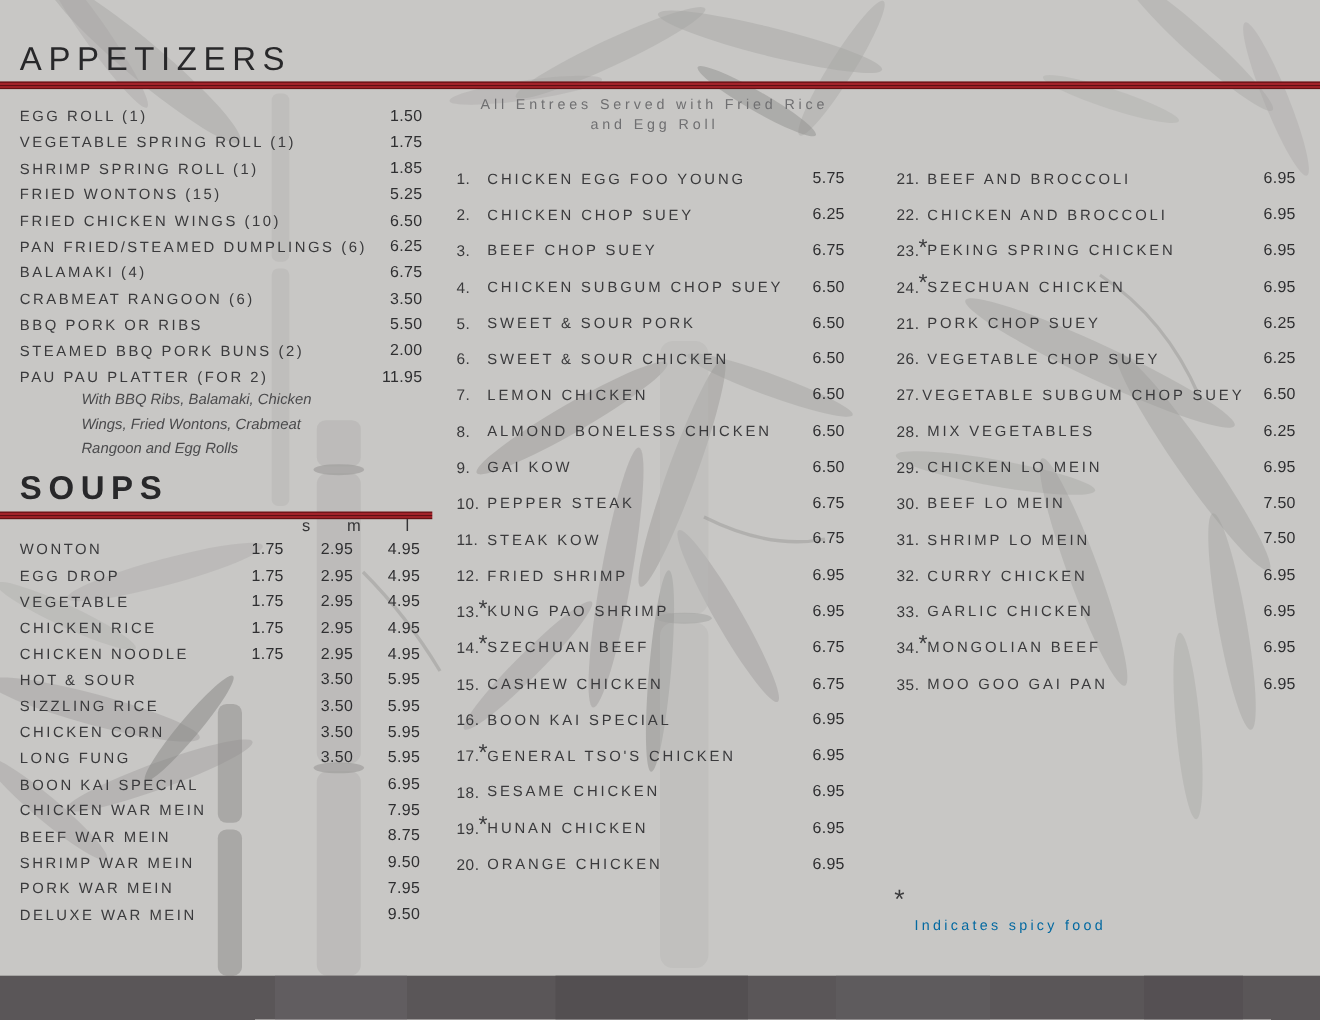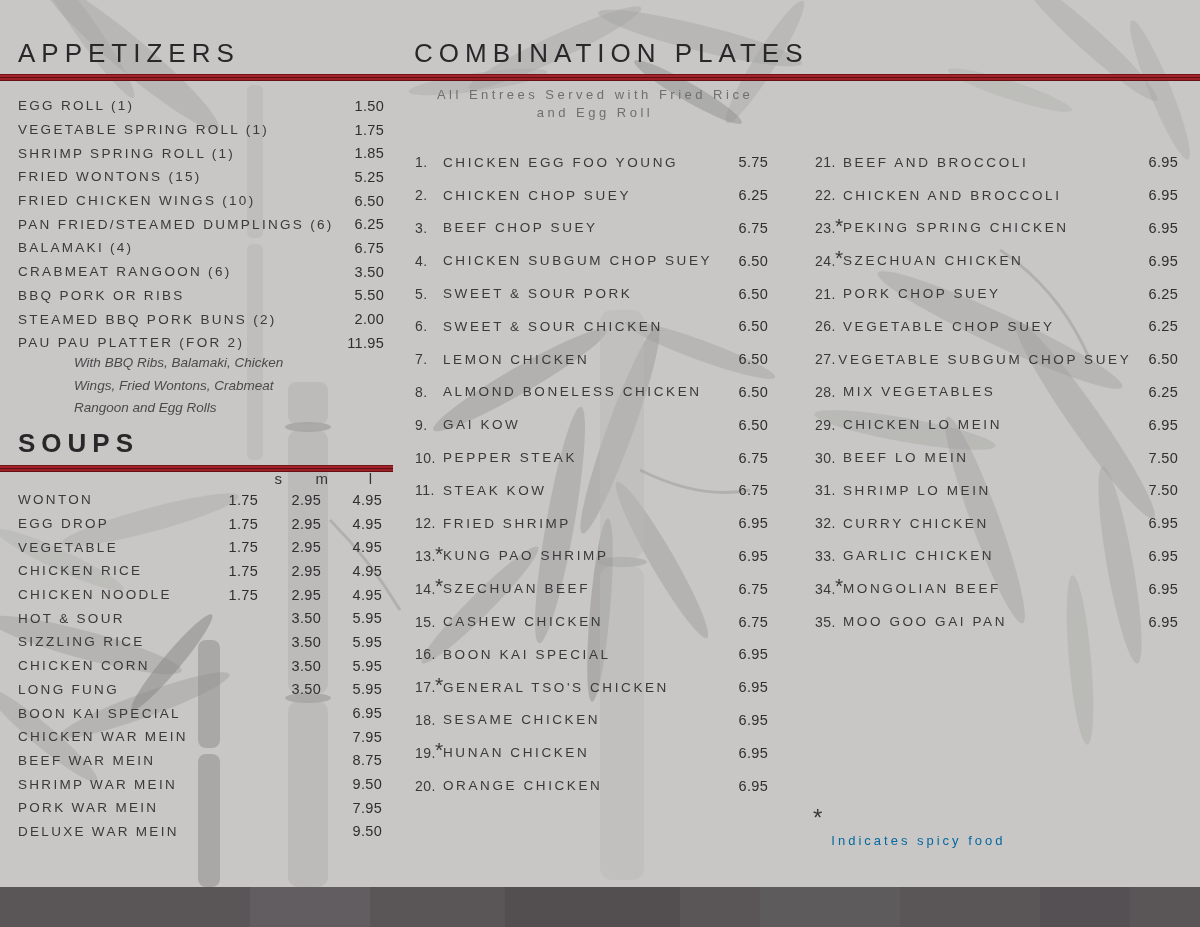--- a/index.html
+++ b/index.html
@@ -10,21 +10,21 @@
     color:#39393b;
   }
   .art{position:absolute;inset:0;width:1200px;height:927px;}
 
   
   .rule{position:absolute;height:7px;
     background:linear-gradient(to bottom,#71151a 0 1px,#a4232a 1px 3px,#5c1014 3px 4px,#9c1f26 4px 6px,#661114 6px 7px);}
   .rule-top{left:0;top:74px;width:1200px;}
   .rule-soups{left:0;top:465px;width:393px;}
 
-  .h1{position:absolute;font-size:26px;font-weight:400;letter-spacing:6px;color:#28282a;white-space:nowrap;}
+  .h1{position:absolute;font-size:30px;font-weight:400;letter-spacing:6px;color:#28282a;white-space:nowrap;}
   .h-app{left:18px;top:38px;}
   .h-comb{left:414px;top:38px;}
   .h-soup{left:18px;top:428px;font-weight:bold;}
 
   .subtitle{position:absolute;left:415px;top:86px;width:360px;text-align:center;
     color:#6f6f71;font-size:13px;letter-spacing:3.5px;line-height:18px;white-space:nowrap;}
 
   
   .app-list{position:absolute;left:18px;top:94px;width:366px;}
   .app-list .row{display:flex;align-items:center;height:23.7px;justify-content:center;}
@@ -123,21 +123,20 @@
 
     <g stroke="#8f8e8c" stroke-width="3" opacity=".4" fill="none">
       <path d="M640 470 q60 30 110 20"></path>
       <path d="M330 520 q40 40 70 90"></path>
       <path d="M1000 250 q60 40 90 110"></path>
     </g>
   </svg>
 
   <div class="rule rule-top"></div>
   <div class="h1 h-app">APPETIZERS</div>
-  <div class="h1 h-comb">COMBINATION PLATES</div>
   <div class="subtitle">
     <div>All Entrees Served with Fried Rice</div>
     <div>and Egg Roll</div>
   </div>
 
   <div class="app-list">
 
       <div class="row">
         <span class="nm">EGG ROLL (1)</span>
         <span class="pr">1.50</span>

